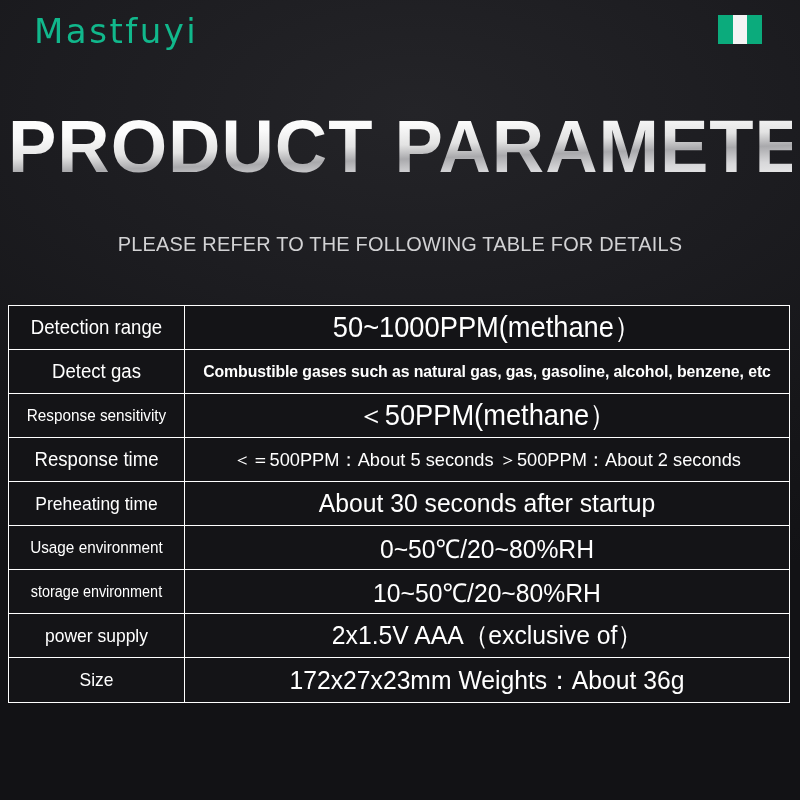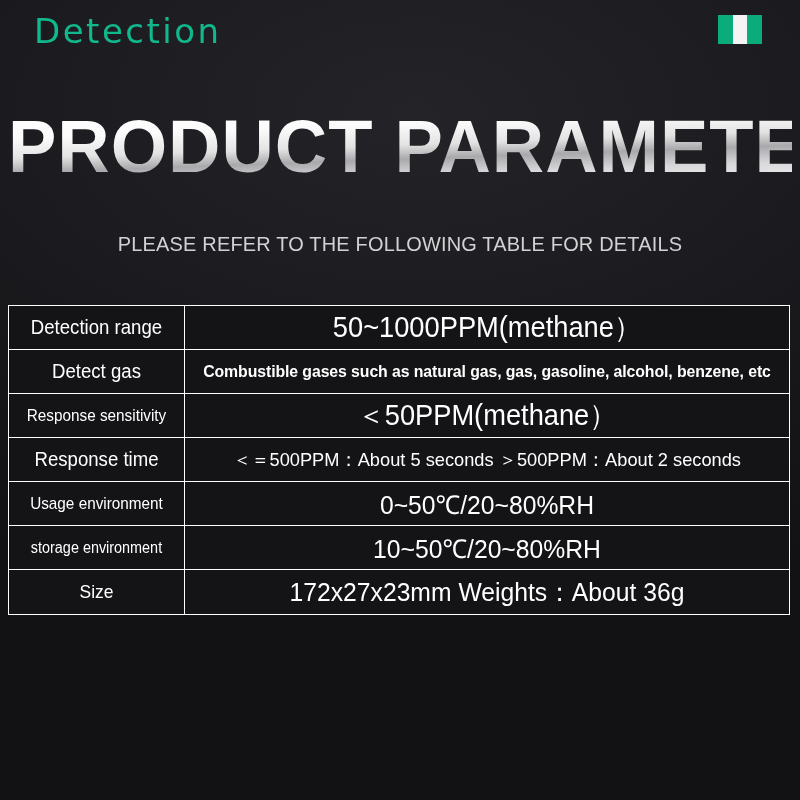--- a/index.html
+++ b/index.html
@@ -139,21 +139,21 @@
     transform:scaleX(0.96);
     letter-spacing:-0.1px;
   }
 </style>
 </head>
 <body>
 
 <div class="page">
 
   <div class="header">
-    <div class="brand">Detection</div>
+    <div class="brand">Mastfuyi</div>
 
     <div class="flag">
       <span class="f-green"></span>
       <span class="f-white"></span>
       <span class="f-green"></span>
     </div>
   </div>
 
   <div class="title-wrap">
     <div class="main-title">PRODUCT PARAMETERS</div>
@@ -193,40 +193,56 @@
 
       <tr class="r">
         <td class="label">
           <span class="lab s20">Response time</span>
         </td>
         <td class="value">
           <span class="val small">＜＝500PPM：About 5 seconds ＞500PPM：About 2 seconds</span>
         </td>
       </tr>
 
+      <tr class="r">
+        <td class="label">
+          <span class="lab s19">Preheating time</span>
+        </td>
+        <td class="value">
+          <span class="val med">About 30 seconds after startup</span>
+        </td>
+      </tr>
 
 
       <tr class="r">
         <td class="label">
           <span class="lab s17">Usage environment</span>
         </td>
         <td class="value">
           <span class="val med">0~50℃/20~80%RH</span>
         </td>
       </tr>
 
       <tr class="r">
         <td class="label">
           <span class="lab s16">storage environment</span>
         </td>
         <td class="value">
           <span class="val med">10~50℃/20~80%RH</span>
         </td>
       </tr>
 
+      <tr class="r">
+        <td class="label">
+          <span class="lab s19">power supply</span>
+        </td>
+        <td class="value">
+          <span class="val med">2x1.5V AAA（exclusive of）</span>
+        </td>
+      </tr>
 
       <tr class="r-tall">
         <td class="label">
           <span class="lab s19">Size</span>
         </td>
         <td class="value">
           <span class="val med">172x27x23mm  Weights：About 36g</span>
         </td>
       </tr>
 

